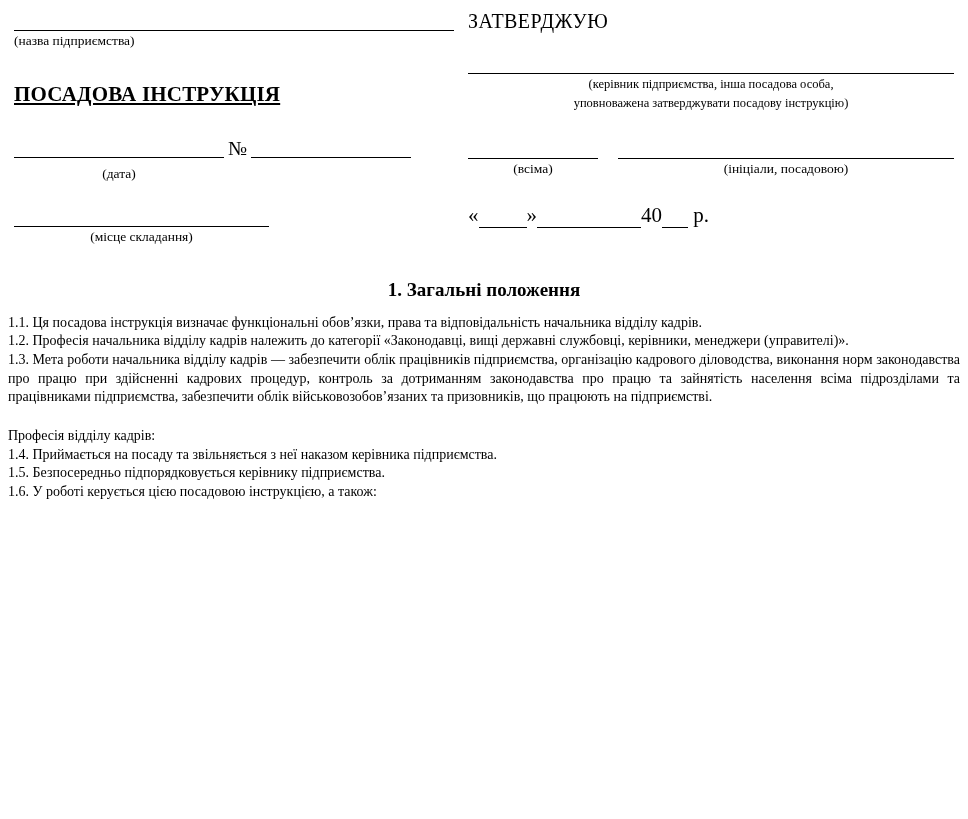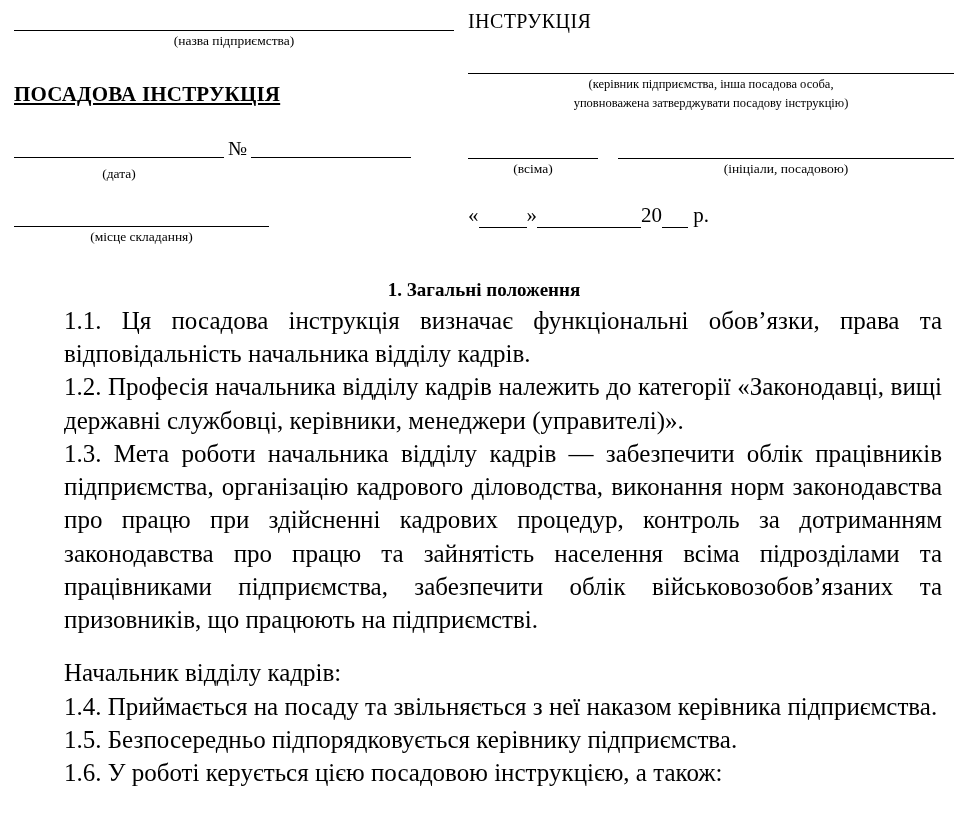--- a/index.html
+++ b/index.html
@@ -39,21 +39,21 @@
     padding-left: 14px;
     box-sizing: border-box;
   }
 
   .fill-line {
     border-bottom: 1.4px solid #000;
     height: 20px;
   }
   .caption {
     font-size: 13.5px;
-    text-align: center;
+    text-align: left;
     line-height: 1.25;
     margin-top: 2px;
   }
 
   .doc-title {
     font-weight: bold;
     font-size: 21px;
     letter-spacing: 0.2px;
     margin-top: 32px;
     text-decoration: underline;
@@ -135,29 +135,28 @@
     font-size: 19px;
     line-height: 1.45;
   }
 
   
   .section-title {
     text-align: center;
     font-weight: bold;
     font-size: 19px;
     margin-top: 34px;
-    margin-bottom: 3px;
+    margin-bottom: 13px;
   }
 
   .body-text {
-    padding: 0 26px;
-    font-size: 25px;
+    padding: 0 8px;
+    font-size: 14px;
     line-height: 1.33;
     text-align: justify;
-    margin-left: 38px;
   }
   .body-text p {
     margin: 0;
     text-align: justify;
   }
   .body-text p.last-left {
     text-align: left;
   }
   .spacer-para { height: 20px; }
 </style>
@@ -179,50 +178,50 @@
         <div class="numsign">№</div>
         <div class="seg2"></div>
       </div>
       <div class="date-caption">(дата)</div>
 
       <div class="place-line"></div>
       <div class="place-caption">(місце складання)</div>
     </div>
 
     <div class="header-right">
-      <div class="approve-word">ІНСТРУКЦІЯ</div>
+      <div class="approve-word">ЗАТВЕРДЖУЮ</div>
       <div class="approve-line"></div>
       <div class="approve-caption">(керівник підприємства, інша посадова особа,</div>
       <div class="approve-caption">уповноважена затверджувати посадову інструкцію)</div>
 
       <div class="sign-row">
         <div class="sign-col-a">
           <div class="sign-line"></div>
           <div class="sign-caption">(всіма)</div>
         </div>
         <div class="sign-col-gap"></div>
         <div class="sign-col-b">
           <div class="sign-line"></div>
           <div class="sign-caption">(ініціали, посадовою)</div>
         </div>
       </div>
 
       <div class="date-blank-row">
-        <span>«</span><span class="u u-small"></span><span>»</span><span class="u u-med"></span><span>20</span><span class="u u-tiny"></span>&nbsp;<span>р.</span>
+        <span>«</span><span class="u u-small"></span><span>»</span><span class="u u-med"></span><span>40</span><span class="u u-tiny"></span>&nbsp;<span>р.</span>
       </div>
     </div>
   </div>
 
 
   <div class="section-title">1. Загальні положення</div>
 
   <div class="body-text">
     <p>1.1. Ця посадова інструкція визначає функціональні обов’язки, права та відповідальність начальника відділу кадрів.</p>
     <p>1.2. Професія начальника відділу кадрів належить до категорії «Законодавці, вищі державні службовці, керівники, менеджери (управителі)».</p>
     <p>1.3. Мета роботи начальника відділу кадрів — забезпечити облік працівників підприємства, організацію кадрового діловодства, виконання норм законодавства про працю при здійсненні кадрових процедур, контроль за дотриманням законодавства про працю та зайнятість населення всіма підрозділами та працівниками підприємства, забезпечити облік військовозобов’язаних та призовників, що працюють на підприємстві.</p>
     <div class="spacer-para"></div>
-    <p class="last-left">Начальник відділу кадрів:</p>
+    <p class="last-left">Професія відділу кадрів:</p>
     <p class="last-left">1.4. Приймається на посаду та звільняється з неї наказом керівника підприємства.</p>
     <p class="last-left">1.5. Безпосередньо підпорядковується керівнику підприємства.</p>
     <p class="last-left">1.6. У роботі керується цією посадовою інструкцією, а також:</p>
   </div>
 
 </div>
 
 </body></html>

